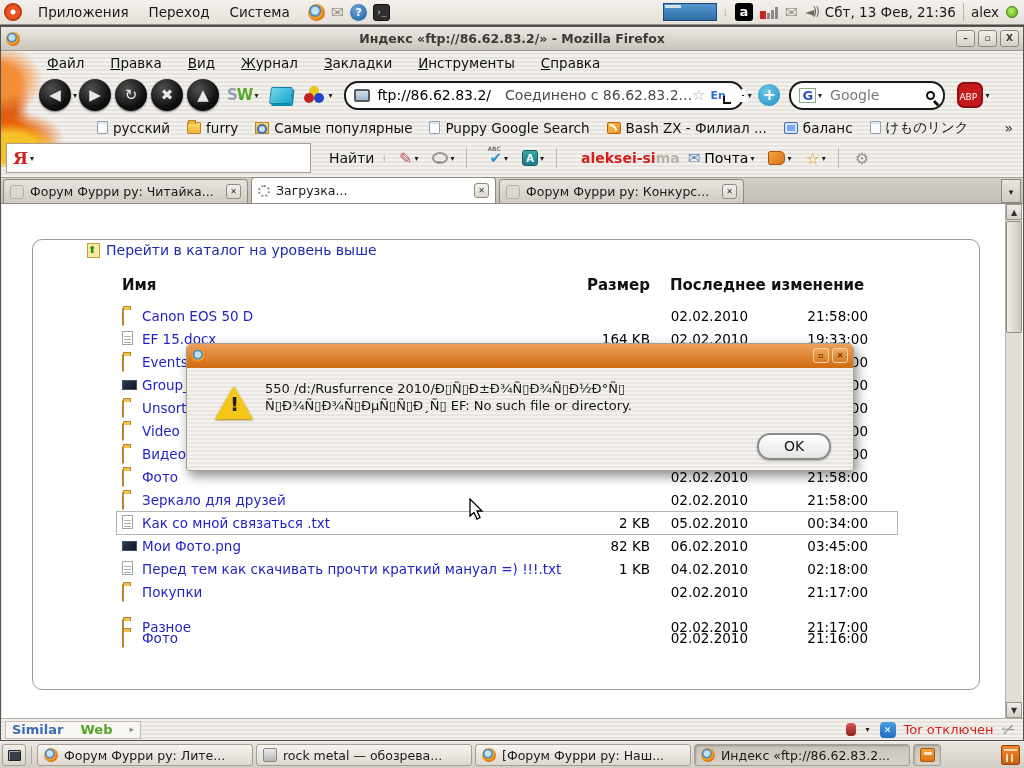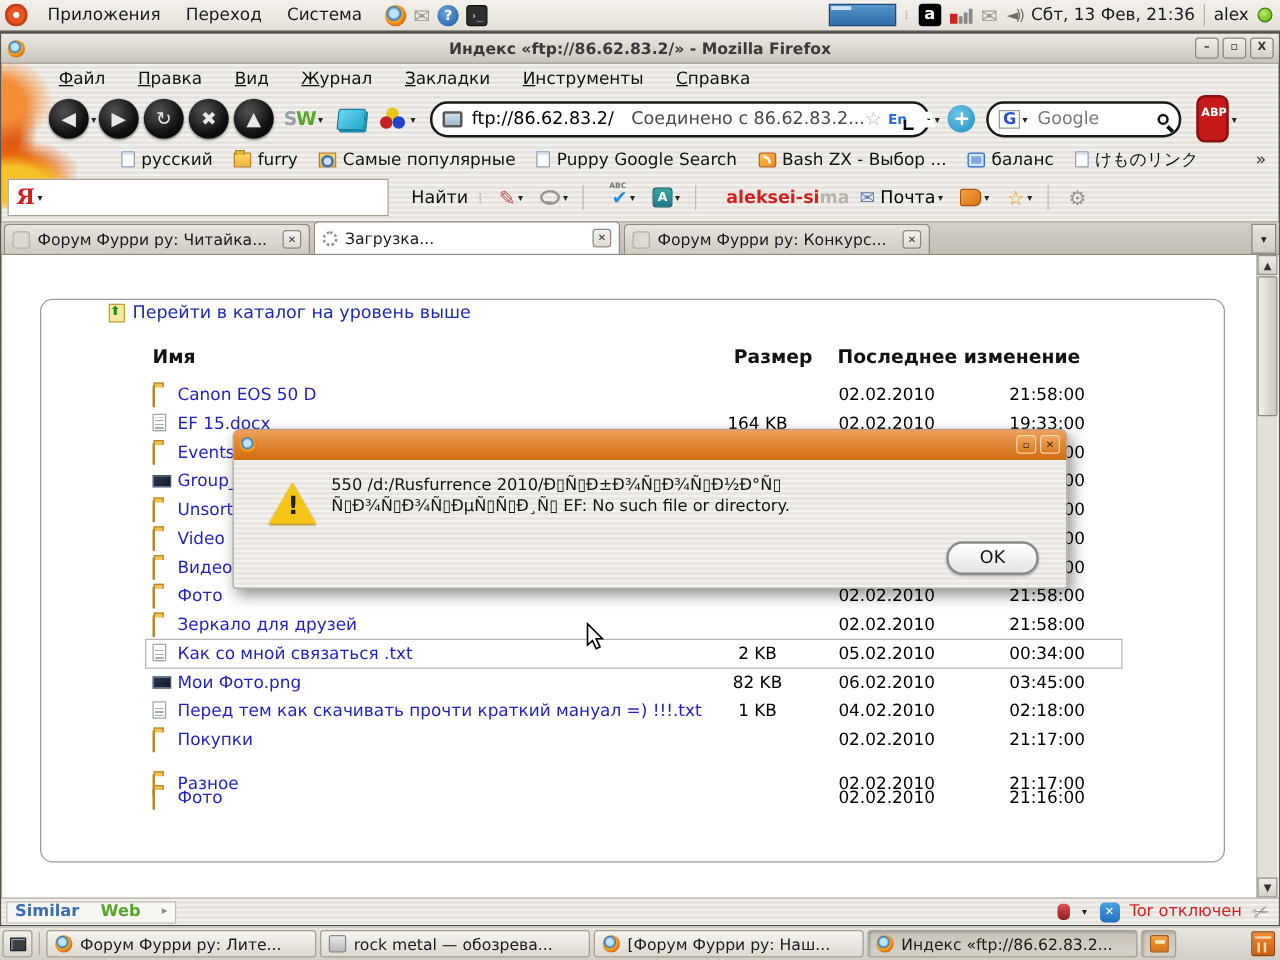--- a/index.html
+++ b/index.html
@@ -79,21 +79,21 @@
   .person-icon { width:14px; height:16px; border-radius:3px; background:linear-gradient(#5aa0e0,#2a6cc0); margin-left:10px; position:relative; }
   .person-icon::before { content:""; position:absolute; left:4px; top:2px; width:6px; height:6px; border-radius:50%; background:#fff; }
   .person-icon::after { content:""; position:absolute; left:2px; bottom:1px; width:10px; height:6px; border-radius:4px 4px 0 0; background:#fff; }
   .url-sep { width:1px; height:18px; background:#999; margin:0 5px; }
   .plus-btn { width:22px; height:22px; border-radius:50%; background:radial-gradient(circle at 40% 35%,#6fc6e8,#1f8fc0); color:#fff; font-size:16px; font-weight:bold; line-height:21px; text-align:center; margin-left:14px; flex:none; }
   #search-box { width:156px; height:29px; background:#fff; border:2px solid #1a1a1a; border-radius:14px; display:flex; align-items:center; padding:0 8px; margin-left:9px; font-size:14px; flex:none; }
   .g-logo { font-size:13px; font-weight:bold; color:#2a52c4; border:1px solid #8a8; padding:0 2px; line-height:13px; }
   .search-placeholder { color:#777; margin-left:6px; }
   .magnifier { width:9px; height:9px; border:2.5px solid #111; border-radius:50%; position:relative; margin-left:auto; }
   .magnifier::after { content:""; position:absolute; left:7px; top:7px; width:6px; height:2.5px; background:#111; transform:rotate(45deg); transform-origin:0 0; }
-  .abp-icon { width:26px; height:38px; background:#c61919; border-radius:7px; color:#fff; font-size:9px; font-weight:bold; text-align:right; line-height:26px; margin-left:12px; flex:none; border:2px solid #8d0f0f; }
+  .abp-icon { width:26px; height:26px; background:#c61919; border-radius:7px; color:#fff; font-size:9px; font-weight:normal; text-align:left; line-height:26px; margin-left:12px; flex:none; border:2px solid #8d0f0f; }
 
   #bookmarks-bar { position:absolute; left:0; top:89px; width:100%; height:23px; display:flex; align-items:center; gap:17px; padding-left:96px; font-size:13.5px; color:#111; }
   .bm { display:flex; align-items:center; gap:5px; white-space:nowrap; }
   .bm-icon { width:14px; height:12px; flex:none; }
   .i-page { background:#fdfdfd; border:1px solid #8fa0b5; width:11px; height:13px; border-radius:1px; box-shadow:inset 0 2px 0 #dde6f0; }
   .i-folder { background:linear-gradient(#ffd867,#f0b43c); border:1px solid #b8862a; border-radius:1px; position:relative; }
   .i-folder::before { content:""; position:absolute; left:0; top:-3px; width:6px; height:3px; background:#f0b43c; border:1px solid #b8862a; border-bottom:none; }
   .i-folder-search { background:linear-gradient(#ffd867,#f0b43c); border:1px solid #b8862a; position:relative; }
   .i-folder-search::after { content:""; position:absolute; right:1px; top:1px; width:6px; height:6px; border:2px solid #3a6fc0; border-radius:50%; background:#cfe2ff; }
   .i-rss { background:linear-gradient(135deg,#ffc14d,#f08a1c); border:1px solid #b8641a; border-radius:2px; position:relative; }
@@ -143,21 +143,21 @@
 
   .listing-row { position:absolute; left:115px; width:780px; height:22px; font-size:13.5px; }
   .listing-row.selected { outline:1px solid #b5b5b5; }
   .row-icon { position:absolute; left:5px; top:4px; }
   .fi-folder { width:15px; height:12px; background:linear-gradient(#ffd867,#f0b43c); border:1px solid #b8862a; border-radius:1px; position:relative; }
   .fi-folder::before { content:""; position:absolute; left:0; top:-3px; width:6px; height:3px; background:#f4c14c; border:1px solid #b8862a; border-bottom:none; }
   .fi-doc { width:11px; height:14px; background:#fff; border:1px solid #9aa; margin-top:-1px;
     background-image:repeating-linear-gradient(180deg,#fff 0 2px,#aab 2px 3px); background-size:7px 12px; background-position:1px 2px; background-repeat:no-repeat; }
   .fi-image { width:15px; height:10px; margin-top:2px; background:linear-gradient(135deg,#2a3a55,#101826); border:1px solid #44526e; }
   .row-name { position:absolute; left:25px; top:0; line-height:22px; color:#1f1fc4; white-space:nowrap; }
-  .row-size { position:absolute; left:445px; width:88px; text-align:center; line-height:22px; color:#000; }
+  .row-size { position:absolute; left:445px; width:88px; text-align:right; line-height:22px; color:#000; }
   .row-date { position:absolute; left:545px; width:86px; text-align:right; line-height:22px; color:#000; }
   .row-time { position:absolute; left:661px; width:90px; text-align:right; line-height:22px; color:#000; }
 
   
   #scrollbar { position:absolute; right:1px; top:177px; width:17px; height:514px; background:#e2dfd9; border-left:1px solid #b5b1a8; }
   .sb-btn { position:absolute; left:0; width:16px; height:16px; background:linear-gradient(#f0ede8,#d5d1c8); border:1px solid #9a958c; text-align:center; font-size:8px; line-height:15px; color:#333; }
   .sb-up { top:0; } .sb-down { bottom:0; }
   .sb-thumb { position:absolute; left:0; top:17px; width:16px; height:112px; background:linear-gradient(90deg,#f2efe9,#ccc8bf); border:1px solid #8e8a80; border-radius:2px; }
 
   
@@ -316,21 +316,21 @@
         <span class="bm">
           <span class="bm-icon i-folder-search"></span>
           <span>Самые популярные</span>
         </span>
         <span class="bm">
           <span class="bm-icon i-page"></span>
           <span>Puppy Google Search</span>
         </span>
         <span class="bm">
           <span class="bm-icon i-rss"></span>
-          <span>Bash ZX - Выбор ...</span>
+          <span>Bash ZX - Филиал ...</span>
         </span>
         <span class="bm">
           <span class="bm-icon i-blue"></span>
           <span>баланс</span>
         </span>
         <span class="bm">
           <span class="bm-icon i-page"></span>
           <span>けものリンク</span>
         </span>
         <span class="bm-overflow">»</span>

